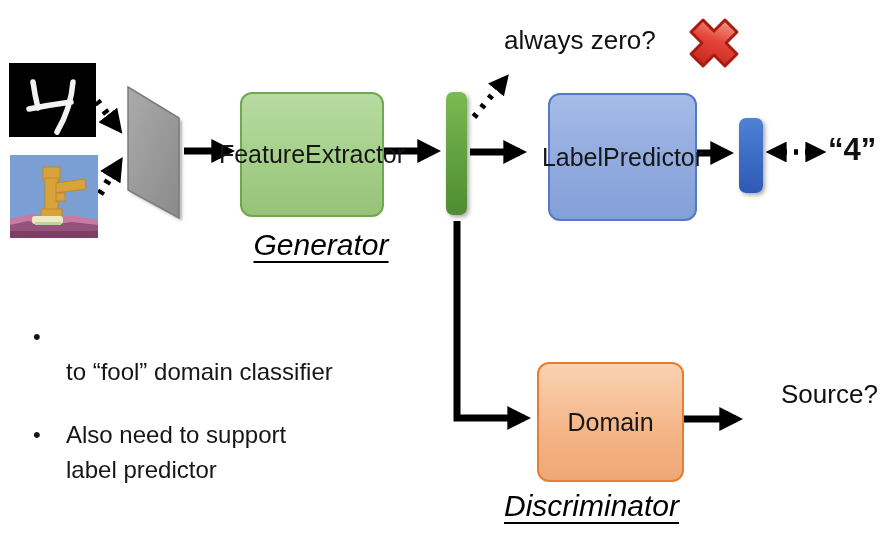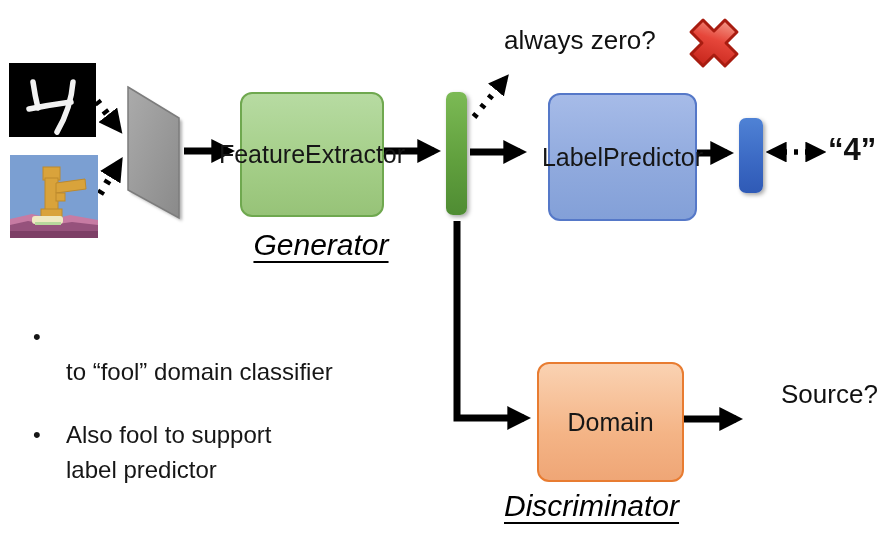--- a/index.html
+++ b/index.html
@@ -163,19 +163,19 @@
     <div class="bullet">
       <span class="dot">•</span>
       <span>
         <br>
         <span>to “fool” domain classifier</span>
       </span>
     </div>
     <div class="bullet">
       <span class="dot">•</span>
       <span>
-        <span>Also fool to support</span><br>
+        <span>Also need to support</span><br>
         <span>label predictor</span>
       </span>
     </div>
   </div>
 
 </div>
 
 </body></html>

